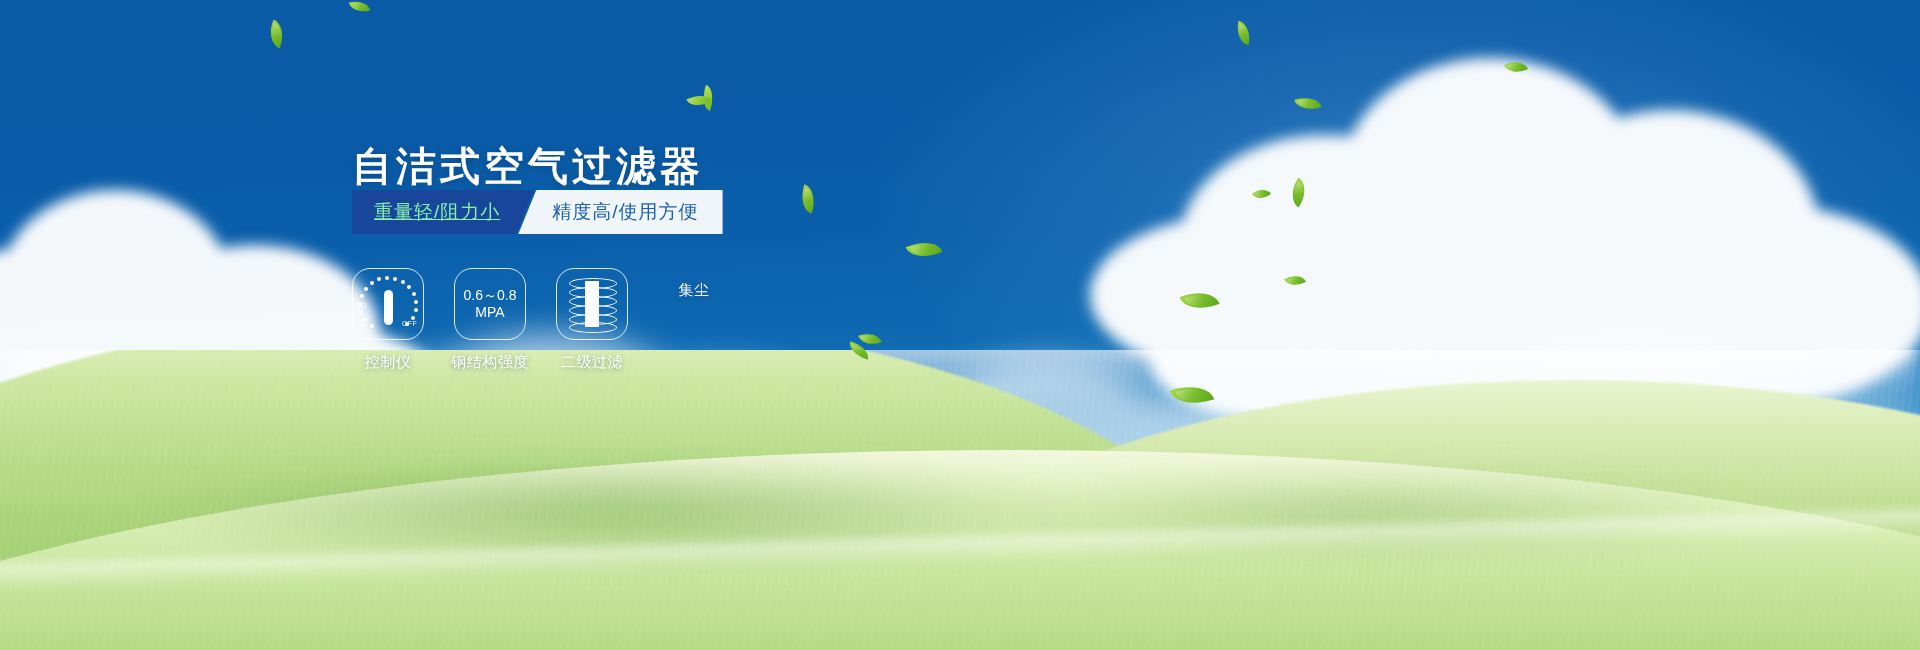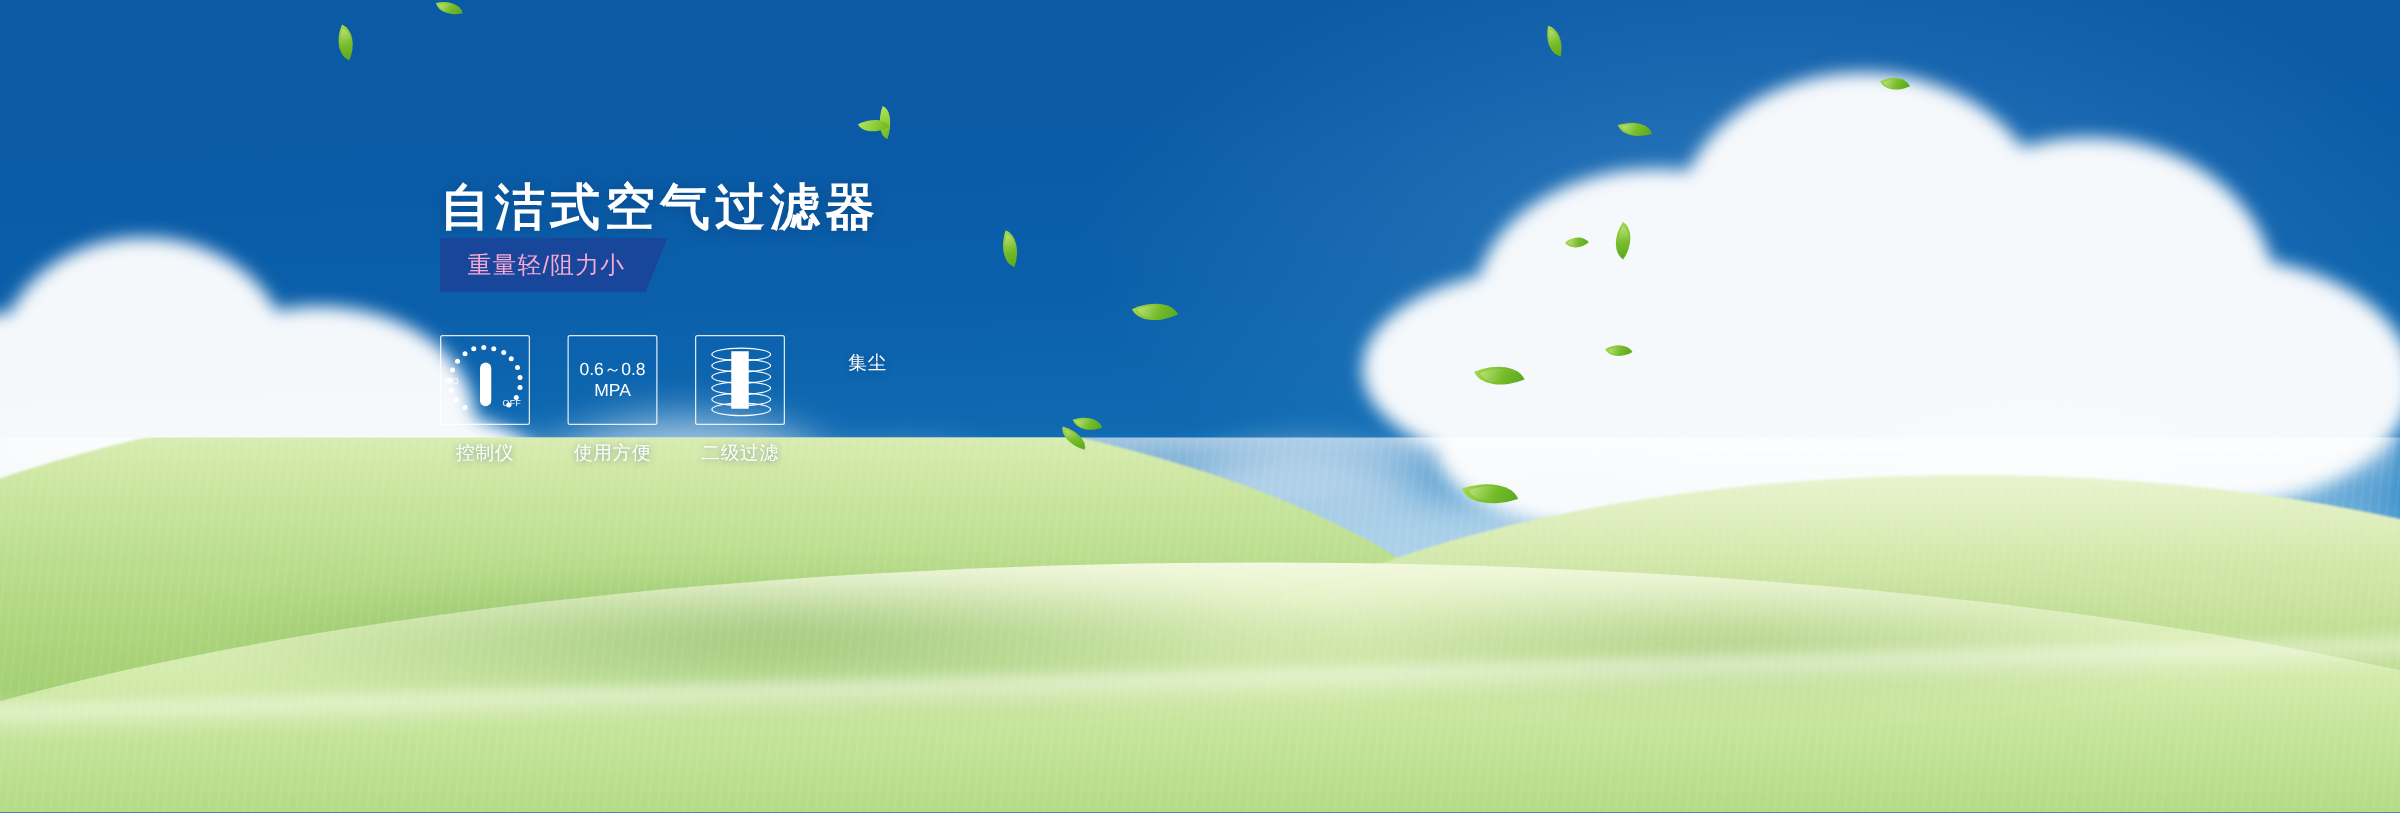--- a/index.html
+++ b/index.html
@@ -102,33 +102,33 @@
     text-shadow:0 1px 10px rgba(0,40,90,.35);
   }
   .title-leaf{position:absolute;left:686px;top:86px;width:46px;height:34px;}
   .title-leaf .lf{position:absolute;background:linear-gradient(140deg,#b6e35a,#6cb81f);border-radius:0 100% 0 100%;}
 
   .tags{position:absolute;left:352px;top:190px;display:flex;align-items:stretch;height:44px;}
   .tag{
     height:44px;display:flex;align-items:center;justify-content:center;
     font-size:19px;letter-spacing:1px;box-sizing:border-box;
   }
-  .tag-a{background:#17469a;color:#f9a8d4;padding:0 26px 0 22px;
+  .tag-a{background:#17469a;color:#86efac;padding:0 26px 0 22px;
          clip-path:polygon(0 0,100% 0,calc(100% - 18px) 100%,0 100%);
-         padding-right:34px;}
+         padding-right:34px;text-decoration:underline;}
   .tag-b{background:rgba(255,255,255,.94);color:#1a5fae;padding:0 24px 0 20px;
          margin-left:-16px;
          clip-path:polygon(18px 0,100% 0,100% 100%,0 100%);
          padding-left:34px;}
 
   .features{position:absolute;left:352px;top:268px;display:flex;gap:30px;}
   .feature{width:72px;display:flex;flex-direction:column;align-items:center;}
   .fbox{
     width:72px;height:72px;border:1px solid rgba(255,255,255,.85);
-    border-radius:2px;display:flex;align-items:center;justify-content:center;
+    border-radius:18px;display:flex;align-items:center;justify-content:center;
     box-sizing:border-box;position:relative;
   }
   .fbox .txt{color:#ffffff;font-size:14px;line-height:17px;text-align:center;letter-spacing:0px;}
   .flabel{margin-top:13px;color:#ffffff;font-size:15px;white-space:nowrap;letter-spacing:.5px;
           text-shadow:0 1px 5px rgba(0,45,95,.45);}
 
   
   .ic-gauge{position:relative;width:62px;height:58px;}
   .ic-gauge .dot{position:absolute;width:4px;height:4px;border-radius:50%;background:#fff;}
   .ic-gauge .needle{position:absolute;left:50%;top:15px;margin-left:-4.5px;width:9px;height:35px;
@@ -224,20 +224,21 @@
 
     <div class="title-leaf">
       <div class="lf" style="left:16px;top:0px;width:12px;height:24px;transform:rotate(18deg);"></div>
       <div class="lf" style="left:2px;top:8px;width:22px;height:13px;transform:rotate(-26deg);"></div>
     </div>
 
     <h1 class="title">自洁式空气过滤器</h1>
 
     <div class="tags">
       <div class="tag tag-a">重量轻/阻力小</div>
+      <div class="tag tag-b">精度高/使用方便</div>
     </div>
 
     <div class="features">
 
       <div class="feature">
         <div class="fbox">
           <div class="ic-gauge">
             <div class="dot" style="left:28px;top:1px;"></div>
             <div class="dot" style="left:36px;top:2px;"></div>
             <div class="dot" style="left:44px;top:5px;"></div>
@@ -263,21 +264,21 @@
         <div class="flabel">控制仪</div>
       </div>
 
       <div class="feature">
         <div class="fbox">
           <div class="txt">
             <div>0.6～0.8</div>
             <div>MPA</div>
           </div>
         </div>
-        <div class="flabel">使用方便</div>
+        <div class="flabel">钢结构强度</div>
       </div>
 
       <div class="feature">
         <div class="fbox">
           <div class="ic-coil">
             <div class="core"></div>
             <div class="ring" style="top:0px;"></div>
             <div class="ring" style="top:9px;"></div>
             <div class="ring" style="top:18px;"></div>
             <div class="ring" style="top:27px;"></div>

